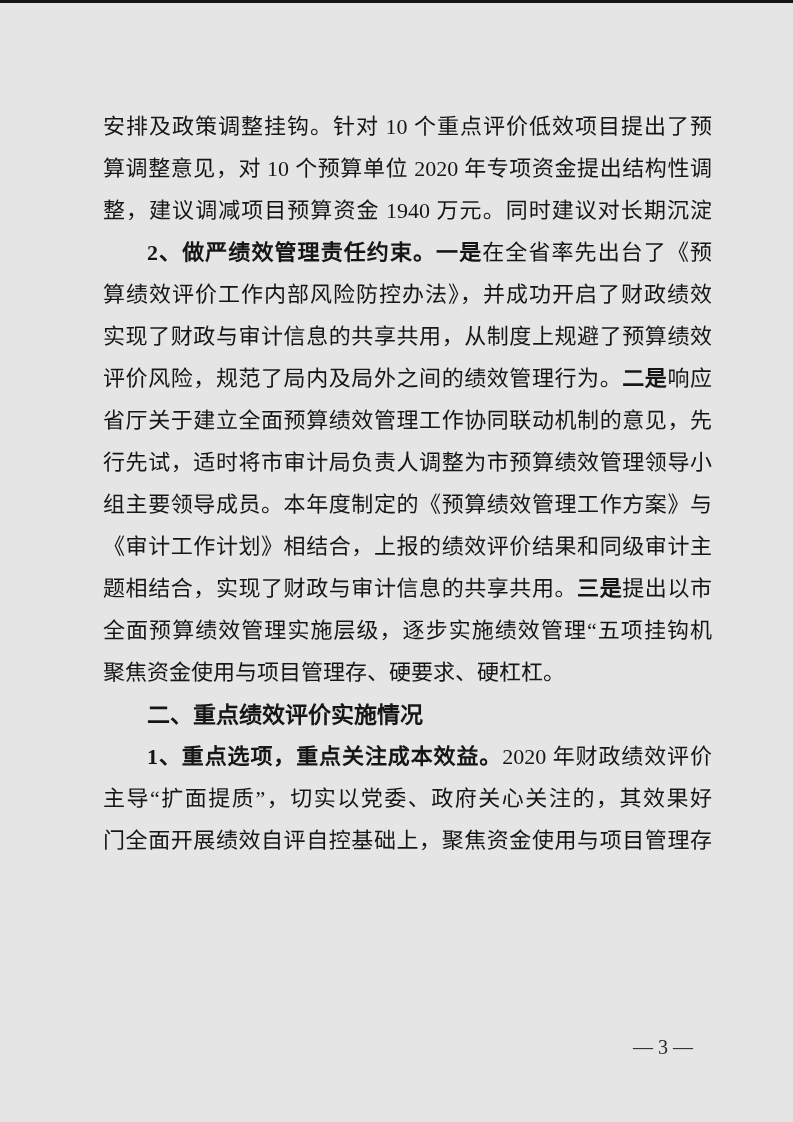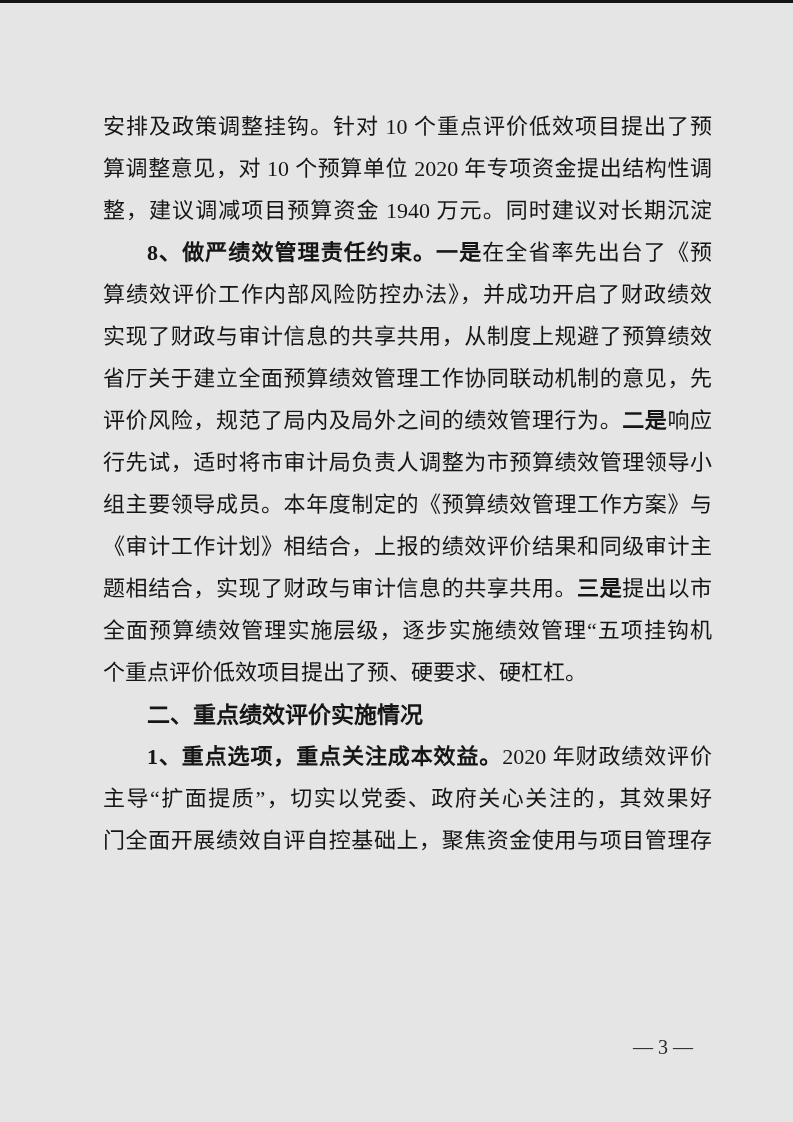--- a/index.html
+++ b/index.html
@@ -67,31 +67,31 @@
 </style>
 </head>
 <body>
 
 <div class="page">
   <div class="top-edge"></div>
   <div class="content">
       <div class="line"><span>安排及政策调整挂钩。针对 10 个重点评价低效项目提出了预</span></div>
       <div class="line"><span>算调整意见，对 10 个预算单位 2020 年专项资金提出结构性调</span></div>
       <div class="line"><span>整，建议调减项目预算资金 1940 万元。同时建议对长期沉淀</span></div>
-      <div class="line indent"><span class="bold">8、做严绩效管理责任约束。</span><span class="bold">一是</span><span>在全省率先出台了《预</span></div>
+      <div class="line indent"><span class="bold">2、做严绩效管理责任约束。</span><span class="bold">一是</span><span>在全省率先出台了《预</span></div>
       <div class="line"><span>算绩效评价工作内部风险防控办法》，并成功开启了财政绩效</span></div>
       <div class="line"><span>实现了财政与审计信息的共享共用，从制度上规避了预算绩效</span></div>
+      <div class="line"><span>评价风险，规范了局内及局外之间的绩效管理行为。</span><span class="bold">二是</span><span>响应</span></div>
       <div class="line"><span>省厅关于建立全面预算绩效管理工作协同联动机制的意见，先</span></div>
-      <div class="line"><span>评价风险，规范了局内及局外之间的绩效管理行为。</span><span class="bold">二是</span><span>响应</span></div>
       <div class="line"><span>行先试，适时将市审计局负责人调整为市预算绩效管理领导小</span></div>
       <div class="line"><span>组主要领导成员。本年度制定的《预算绩效管理工作方案》与</span></div>
       <div class="line"><span>《审计工作计划》相结合，上报的绩效评价结果和同级审计主</span></div>
       <div class="line"><span>题相结合，实现了财政与审计信息的共享共用。</span><span class="bold">三是</span><span>提出以市</span></div>
       <div class="line"><span>全面预算绩效管理实施层级，逐步实施绩效管理“五项挂钩机</span></div>
-      <div class="line noj"><span>个重点评价低效项目提出了预、硬要求、硬杠杠。</span></div>
+      <div class="line noj"><span>聚焦资金使用与项目管理存、硬要求、硬杠杠。</span></div>
       <div class="line noj indent heading"><span class="bold">二、重点绩效评价实施情况</span></div>
       <div class="line indent"><span class="bold">1、重点选项，重点关注成本效益。</span><span>2020 年财政绩效评价</span></div>
       <div class="line"><span>主导“扩面提质”，切实以党委、政府关心关注的，其效果好</span></div>
       <div class="line"><span>门全面开展绩效自评自控基础上，聚焦资金使用与项目管理存</span></div>
     </div>
   <div class="footer">
     <span>— 3 —</span>
   </div>
 </div>
 

